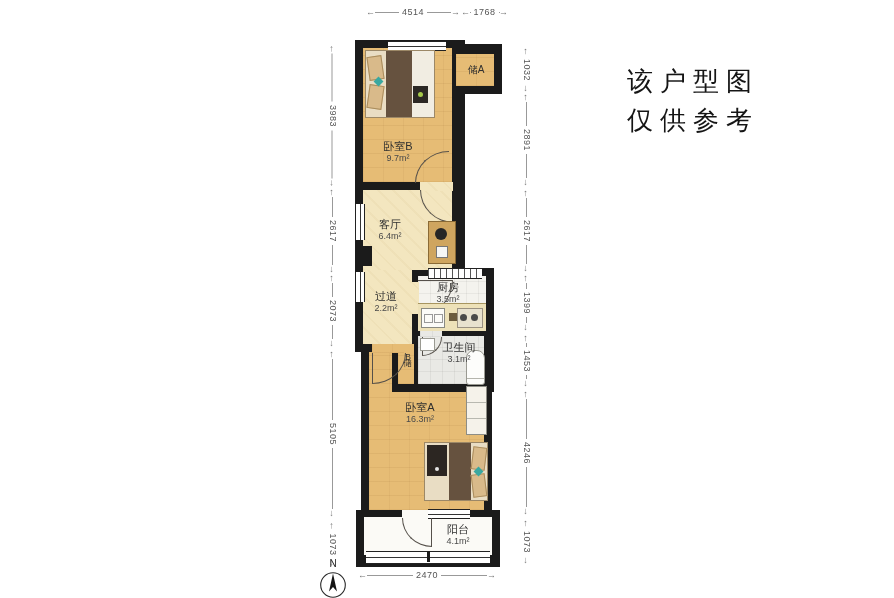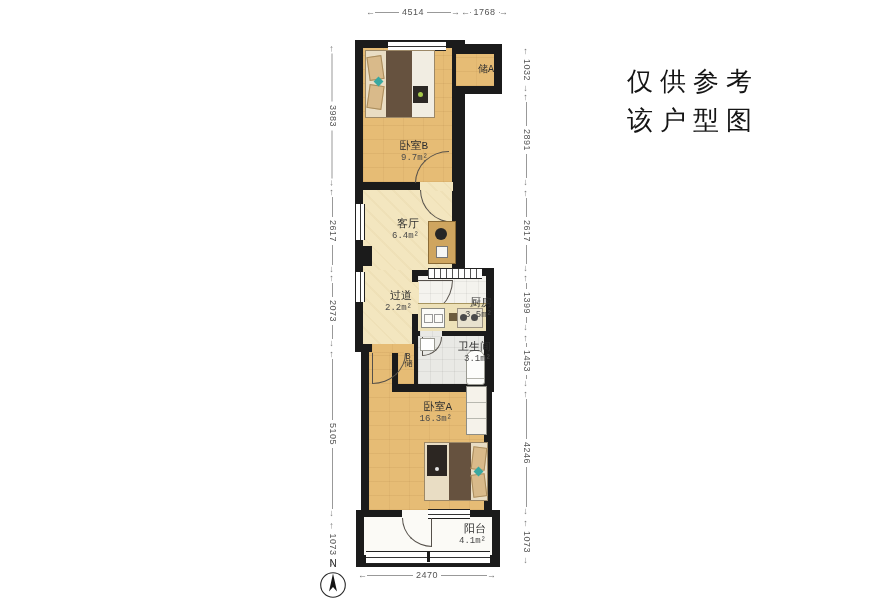--- a/index.html
+++ b/index.html
@@ -23,21 +23,21 @@
 
   .winh{position:absolute;background:#ffffff;border-top:1.2px solid #222;border-bottom:1.2px solid #222;
         background-image:linear-gradient(#333,#333);background-size:100% 1px;background-position:center;background-repeat:no-repeat;}
   .winv{position:absolute;background:#ffffff;border-left:1.2px solid #222;border-right:1.2px solid #222;
         background-image:linear-gradient(90deg,#333,#333);background-size:1px 100%;background-position:center;background-repeat:no-repeat;}
   .winstripe{position:absolute;background:#fff;border-top:1.2px solid #222;border-bottom:1.2px solid #222;
         background-image:repeating-linear-gradient(90deg,#555 0 1px,transparent 1px 6px);}
 
   .arc{position:absolute;border:0 solid #55504a;}
 
-  .rlabel{position:absolute;text-align:right;color:#2f2f2f;line-height:1.3;font-family:Liberation Mono, monospace;}
+  .rlabel{position:absolute;text-align:center;color:#2f2f2f;line-height:1.3;}
   .rlabel .nm{font-size:11px;display:block;}
   .rlabel .a2{font-size:9px;color:#4a4a4a;display:block;}
 
   .dim{position:absolute;display:flex;align-items:center;color:#555;font-size:9px;height:10px;}
   .dim .ln{flex:1;height:1px;background:#999;}
   .dim .ar{font-size:9px;line-height:10px;color:#777;}
   .dim .val{padding:0 3px;white-space:nowrap;letter-spacing:.5px;}
   .dim.v{transform:rotate(90deg);}
 
   .disclaimer{position:absolute;left:627px;top:62px;font-family:"Liberation Serif",serif;
@@ -152,21 +152,21 @@
     <span class="a2">9.7m²</span>
   </div>
   <div class="rlabel" style="left:361px;top:217px;width:58px;">
     <span class="nm">客厅</span>
     <span class="a2">6.4m²</span>
   </div>
   <div class="rlabel" style="left:360px;top:289px;width:52px;">
     <span class="nm">过道</span>
     <span class="a2">2.2m²</span>
   </div>
-  <div class="rlabel" style="left:420px;top:296px;width:56px;padding-left:16px;">
+  <div class="rlabel" style="left:420px;top:280px;width:56px;">
     <span class="nm">厨房</span>
     <span class="a2">3.5m²</span>
   </div>
   <div class="rlabel" style="left:427px;top:340px;width:64px;">
     <span class="nm">卫生间</span>
     <span class="a2">3.1m²</span>
   </div>
   <div class="rlabel" style="left:399px;top:352px;width:14px;writing-mode:vertical-rl;text-orientation:upright;">
     <span class="nm" style="font-size:8.5px;">储B</span>
   </div>
@@ -282,22 +282,22 @@
 
   <div class="dim" style="left:358px;top:570px;width:138px;">
     <span class="ar">←</span>
       <span class="ln"></span>
     <span class="val">2470</span>
     <span class="ln"></span>
       <span class="ar">→</span>
   </div>
 
   <div class="disclaimer">
+    <span style="display:block;">该户型图</span>
     <span style="display:block;">仅供参考</span>
-    <span style="display:block;">该户型图</span>
   </div>
 
   <div class="compass">
     <span class="nl">N</span>
     <svg width="30" height="30" viewBox="0 0 30 30">
       <circle cx="15" cy="15" r="12.3" fill="none" stroke="#2a2a2a" stroke-width="1.1"></circle>
       <path d="M15 3.5 L19 21.5 L15 17 L11 21.5 Z" fill="#141414"></path>
     </svg>
   </div>
 

